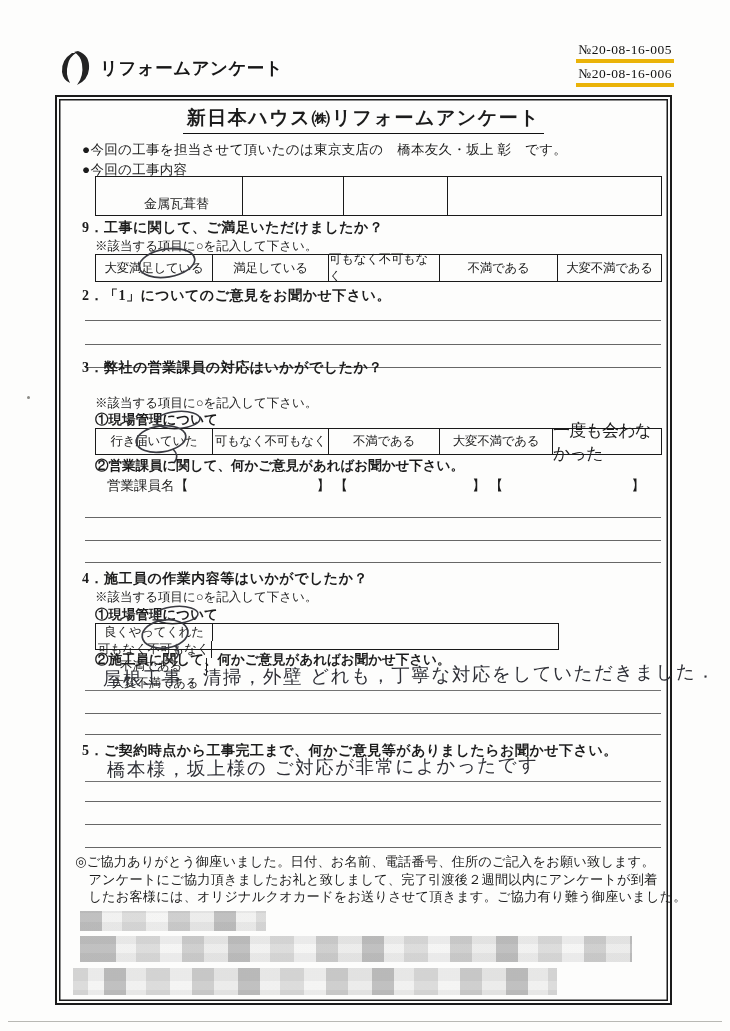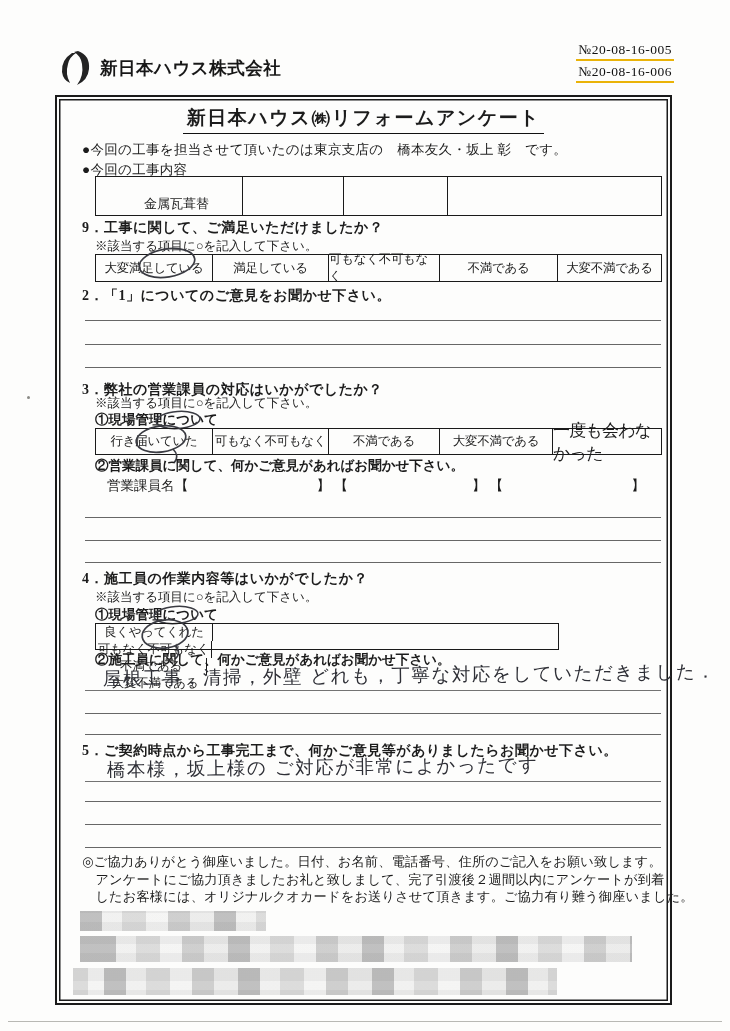--- a/index.html
+++ b/index.html
@@ -6,21 +6,21 @@
   .page{
     position:relative; width:730px; height:1031px; margin:0 auto;
     background:#fdfdfc; overflow:hidden;
     font-family:"Liberation Serif","DejaVu Serif",serif; color:#1c1c1c;
   }
   
   .logo{position:absolute; left:57px; top:50px; width:40px; height:36px;}
   .company{position:absolute; left:100px; top:56px; font-family:"DejaVu Sans","Liberation Sans",sans-serif;
     font-weight:bold; font-size:17.5px; letter-spacing:.5px; color:#171717;}
   .docnos{position:absolute; right:56px; top:42px; text-align:left;}
-  .docno{display:block; font-size:13.5px; letter-spacing:.5px; border-bottom:2px solid #eab308;
+  .docno{display:block; font-size:13.5px; letter-spacing:.5px; border-bottom:4px solid #eab308;
     padding:0 2px 1px 2px; margin-bottom:3px; color:#111;}
   
   .form-box{
     position:absolute; left:55px; top:95px; width:613px; height:906px;
     border:2px solid #1b1b1b;
     box-shadow: inset 0 0 0 2px #fdfdfc, inset 0 0 0 3.5px #1b1b1b;
     background:#fdfdfc;
   }
   .fb{position:absolute; white-space:nowrap;}
   .title{left:0; right:0; top:8px; text-align:center;}
@@ -67,21 +67,21 @@
 </style>
 </head>
 <body>
 
 <div class="page">
 
   <svg class="logo" viewBox="0 0 40 36">
     <path d="M15 3 Q4 10 5 22 Q6 30 13 33 Q8 24 11 14 Q12.5 7 19 3 Z" fill="#232323"></path>
     <path d="M21 1 Q33 5 32 19 Q31 30 20 35 Q27 26 25 14 Q24 6 17 2 Z" fill="#232323"></path>
   </svg>
-  <div class="company">新日本ハウス株式会社</div>
+  <div class="company">リフォームアンケート</div>
   <div class="docnos">
     <span class="docno">№20-08-16-005</span>
     <span class="docno">№20-08-16-006</span>
   </div>
 
   <div class="form-box">
 
     <div class="fb title">
       <span>新日本ハウス㈱リフォームアンケート</span>
     </div>
@@ -107,21 +107,21 @@
     </div>
     <svg class="circ" style="left:78px; top:146px;" width="64" height="40">
       <ellipse cx="32" cy="20" rx="28" ry="14" fill="none" stroke="#3a3b42" stroke-width="1.7" transform="rotate(-9 32 20)"></ellipse>
     </svg>
 
     <div class="fb qtitle" style="left:25px; top:190px;">2．「1」についてのご意見をお聞かせ下さい。</div>
     <div class="rule" style="top:223px;"></div>
     <div class="rule" style="top:247px;"></div>
     <div class="rule" style="top:270px;"></div>
 
-    <div class="fb qtitle" style="left:25px; top:284px;">3．弊社の営業課員の対応はいかがでしたか？</div>
+    <div class="fb qtitle" style="left:25px; top:262px;">3．弊社の営業課員の対応はいかがでしたか？</div>
     <div class="fb note" style="left:38px; top:298px;">※該当する項目に○を記入して下さい。</div>
     <div class="fb sub" style="left:38px; top:314px;">①現場管理について</div>
     <svg class="circ" style="left:95px; top:311px;" width="52" height="24">
       <ellipse cx="26" cy="12" rx="22" ry="8.5" fill="none" stroke="#3a3b42" stroke-width="1.5" transform="rotate(-4 26 12)"></ellipse>
     </svg>
     <div class="tbl" style="left:38px; top:331px; width:565px; height:25px;">
       <div class="cell opt-cell" style="width:117px;">行き届いていた</div>
       <div class="cell opt-cell" style="width:116px;">可もなく不可もなく</div>
       <div class="cell opt-cell" style="width:111px;">不満である</div>
       <div class="cell opt-cell" style="width:113px;">大変不満である</div>
@@ -167,21 +167,21 @@
     <div class="rule" style="top:616px;"></div>
     <div class="rule" style="top:637px;"></div>
 
     <div class="fb qtitle" style="left:25px; top:645px;">5．ご契約時点から工事完工まで、何かご意見等がありましたらお聞かせ下さい。</div>
     <div class="fb hand" style="left:50px; top:660px;">橋本様，坂上様の ご対応が非常によかったです</div>
     <div class="rule soft" style="top:684px;"></div>
     <div class="rule" style="top:704px;"></div>
     <div class="rule" style="top:727px;"></div>
     <div class="rule" style="top:750px;"></div>
 
-    <div class="fb footer-par" style="left:25px; top:756px;">
+    <div class="fb footer-par" style="left:18px; top:756px;">
       <div>◎ご協力ありがとう御座いました。日付、お名前、電話番号、住所のご記入をお願い致します。</div>
       <div>　アンケートにご協力頂きましたお礼と致しまして、完了引渡後２週間以内にアンケートが到着</div>
       <div>　したお客様には、オリジナルクオカードをお送りさせて頂きます。ご協力有り難う御座いました。</div>
     </div>
 
     <div class="redact r1" style="left:23px; top:814px; width:186px; height:20px;"></div>
     <div class="redact r2" style="left:23px; top:839px; width:552px; height:26px;"></div>
     <div class="redact r3" style="left:16px; top:871px; width:484px; height:27px;"></div>
 
   </div>

